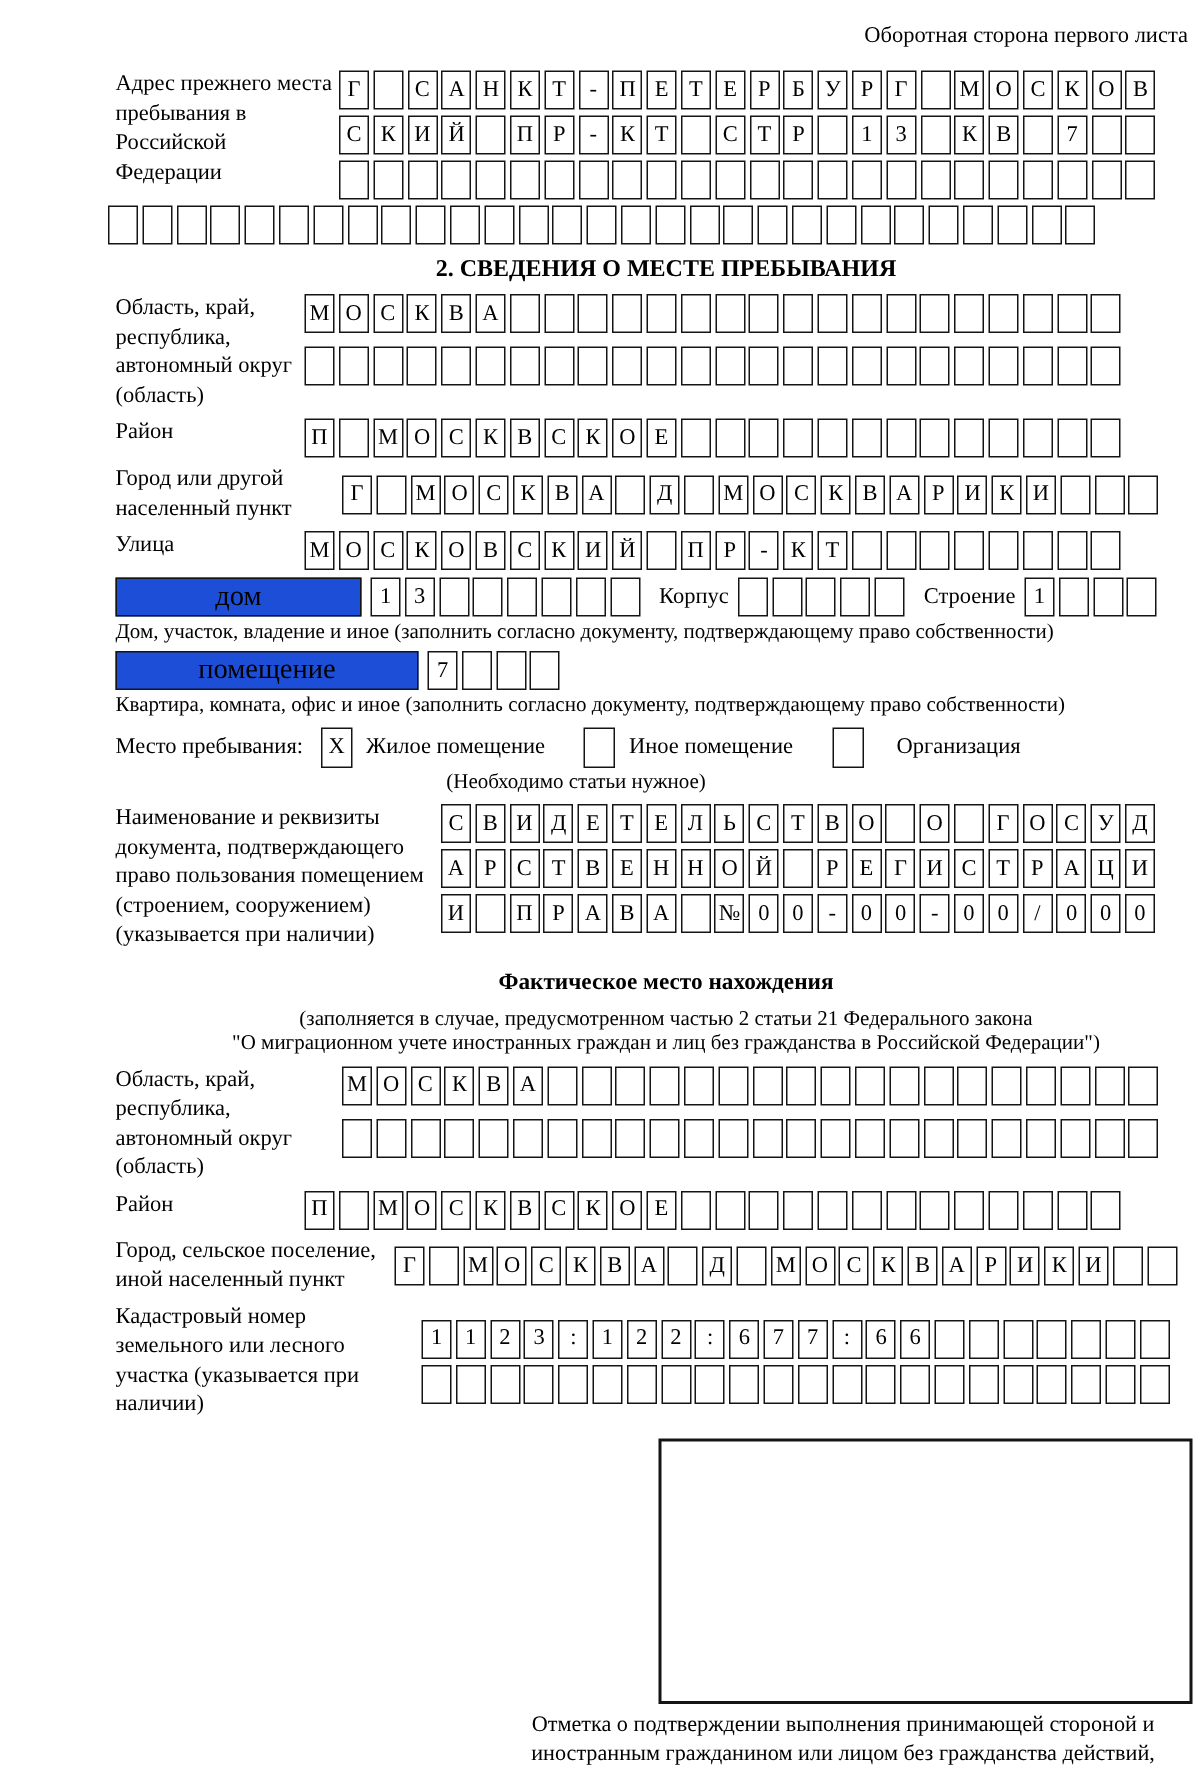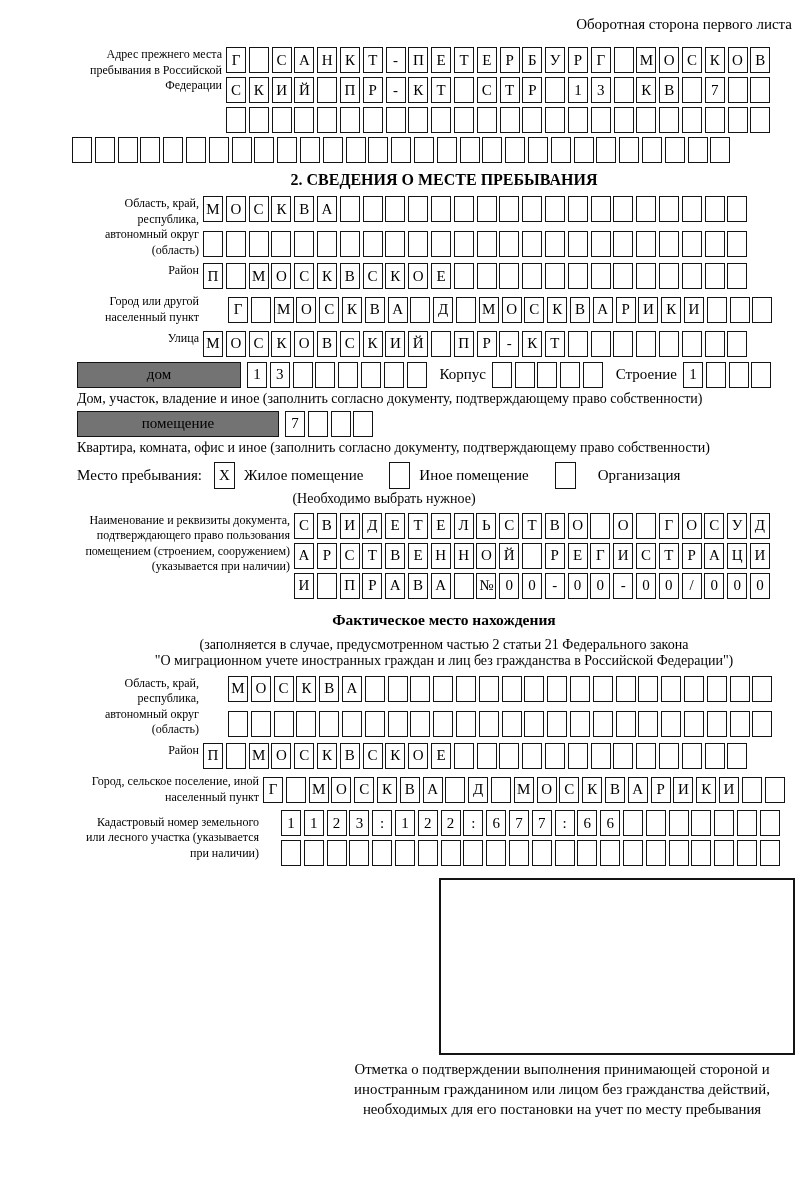--- a/index.html
+++ b/index.html
@@ -7,23 +7,23 @@
         font-family:"Liberation Serif",serif;position:relative;overflow:hidden;padding-left:44px;}
   .hdr{ text-align:right;padding:16px 52px 0 0;font-size:15px;}
   .cap{font-size:13.5px;}
   .cap-center{text-align:center;}
   .boxrow{display:flex;}
   .cell{width:18px;height:24px;border:1.7px solid #141414;margin-right:2.8px;
         display:inline-flex;align-items:center;justify-content:center;
         font-size:15px;flex:0 0 auto;background:#fff;}
   .rows{display:flex;flex-direction:column;gap:4px;}
   .field{display:flex;margin-left:33px;}
-  .flabel{flex:0 0 122px;font-size:12px;line-height:1.3;padding-right:4px;text-align:right;}
+  .flabel{flex:0 0 122px;font-size:15px;line-height:1.3;padding-right:4px;}
   .widebox{height:24px;border:1.7px solid #141414;display:flex;align-items:center;
-        justify-content:center;font-size:15px;flex:0 0 auto;background:#737373;}
+        justify-content:center;font-size:19px;flex:0 0 auto;background:#1d4ed8;}
   .title{text-align:center;font-weight:bold;font-size:16px;}
   .chk{width:19px;height:25px;border:1.7px solid #141414;display:inline-flex;
         align-items:center;justify-content:center;font-size:15px;flex:0 0 auto;}
   .stayrow{display:flex;align-items:center;margin-left:33px;font-size:15px;}
   .markbox{width:352px;height:173px;border:2px solid #141414;margin:12px 0 0 395px;}
   .markcap{width:500px;margin:5px 0 0 268px;text-align:center;font-size:14.8px;line-height:1.35;}
 </style>
 </head>
 <body>
 
@@ -339,21 +339,21 @@
 
   <div class="stayrow" style="margin-top:6px;margin-left:33px;">
     <span>Место пребывания:</span>
     <span class="chk" style="margin-left:12px;">X</span>
     <span style="margin-left:9px;">Жилое помещение</span>
     <span class="chk" style="margin-left:26px;"></span>
     <span style="margin-left:9px;">Иное помещение</span>
     <span class="chk" style="margin-left:26px;"></span>
     <span style="margin-left:22px;">Организация</span>
   </div>
-  <div class="cap" style="margin:2px 0 0 160px;width:360px;text-align:center;font-size:14px;">(Необходимо выбрать нужное)</div>
+  <div class="cap" style="margin:2px 0 0 160px;width:360px;text-align:center;font-size:14px;">(Необходимо статьи нужное)</div>
 
   <div class="field" style="margin-top:6px;">
     <div class="flabel" style="flex-basis:213px;">Наименование и реквизиты документа, подтверждающего право пользования помещением (строением, сооружением) (указывается при наличии)</div>
     <div class="rows">
       <div class="boxrow">
           <span class="cell">С</span>
           <span class="cell">В</span>
           <span class="cell">И</span>
           <span class="cell">Д</span>
           <span class="cell">Е</span>

